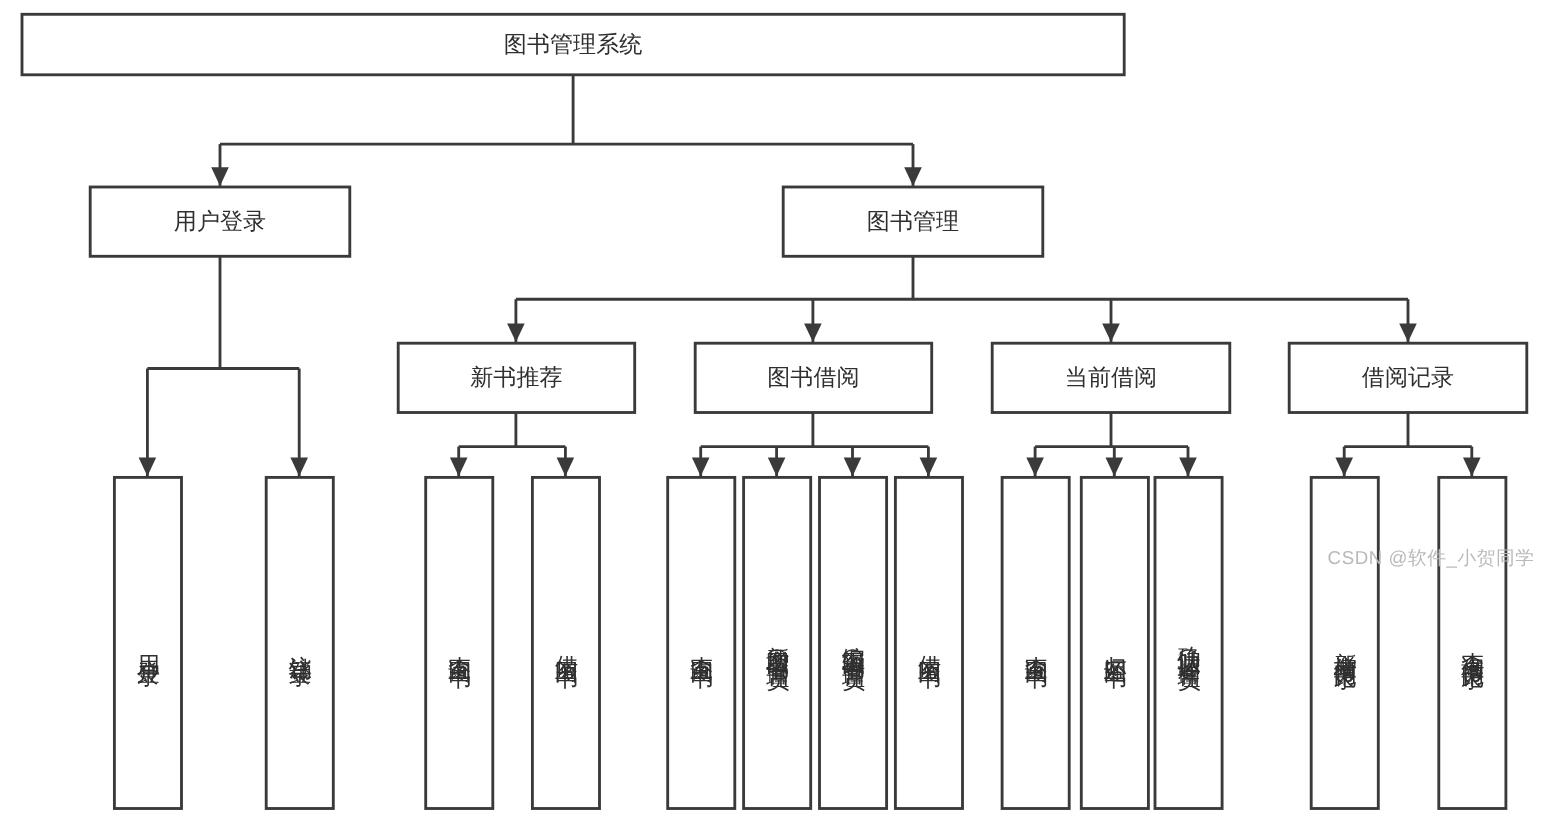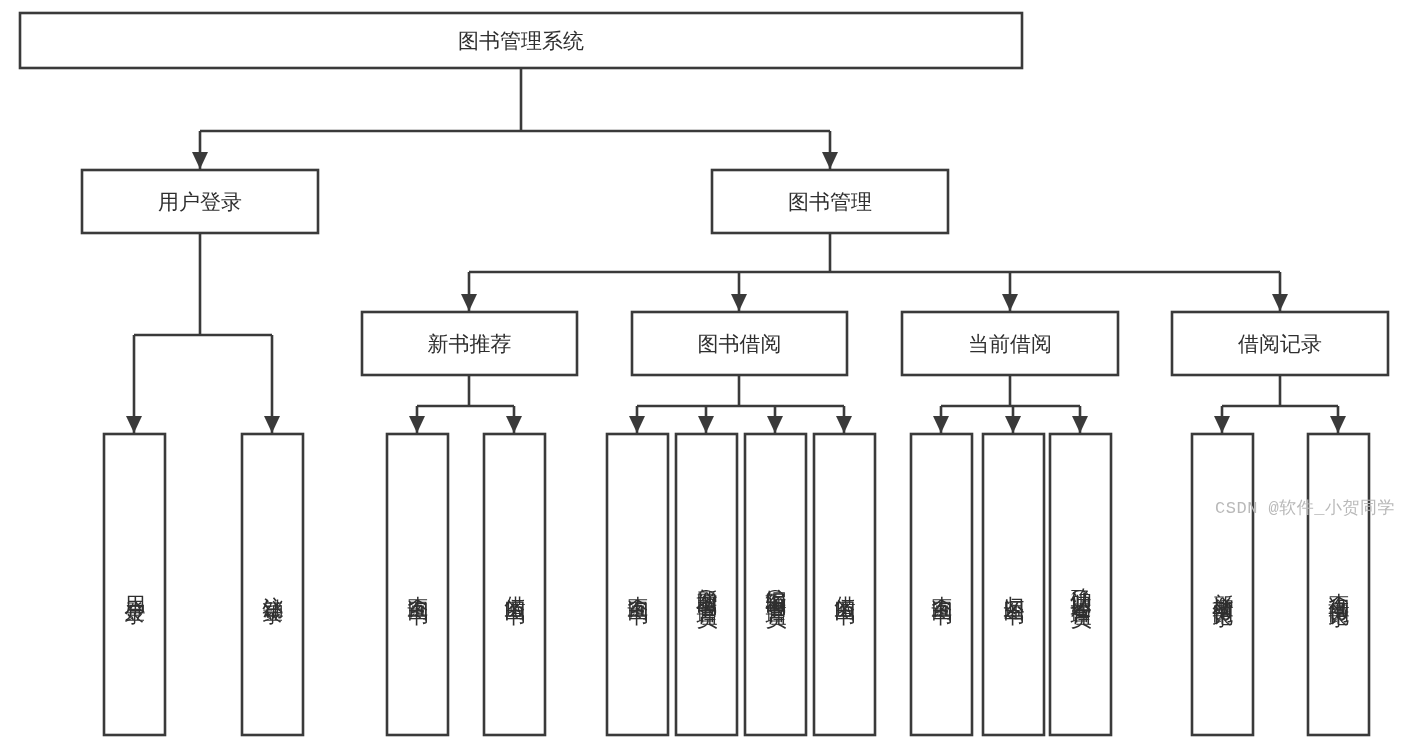--- a/index.html
+++ b/index.html
@@ -71,21 +71,21 @@
     display: flex;
     align-items: center;
     justify-content: center;
     box-sizing: border-box;
     pointer-events: auto;
   }
   #watermark {
     position: absolute;
     right: 10px;
     bottom: 6px;
-    font-family: Liberation Mono, monospace;
+    font-family: Liberation Sans, sans-serif;
     font-size: 17px;
     color: #b9b9b9;
     letter-spacing: 0.5px;
     user-select: none;
     white-space: nowrap;
   }
 </style>
 </head>
 <body>
 

